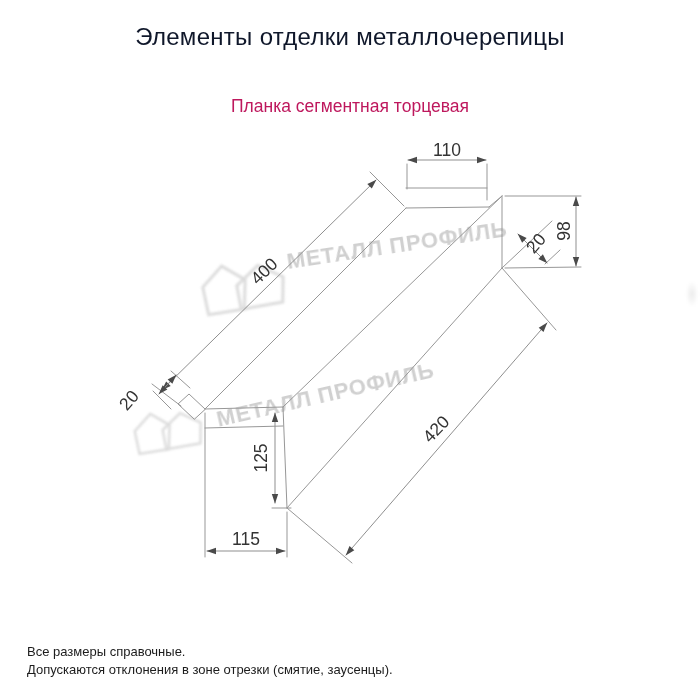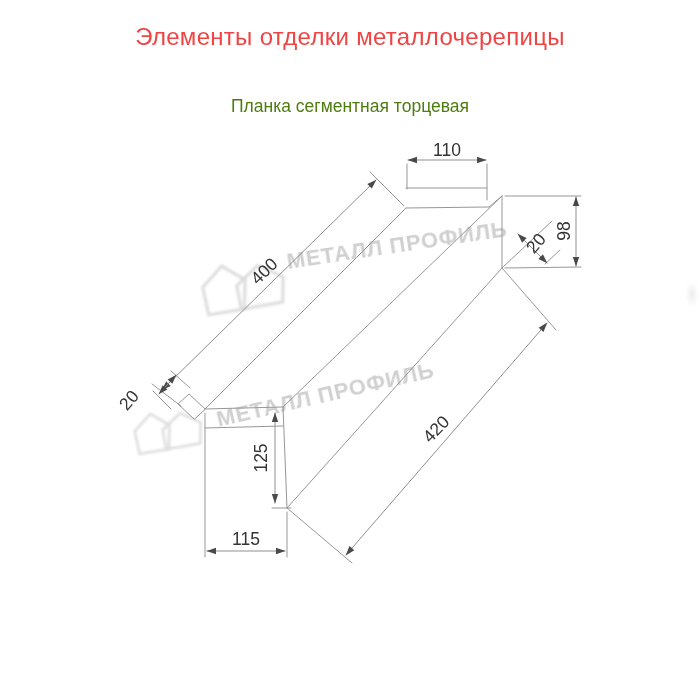--- a/index.html
+++ b/index.html
@@ -3,25 +3,25 @@
 <meta charset="utf-8">
 <style>
   html,body{margin:0;padding:0;}
   body{
     width:700px;height:700px;background:#ffffff;position:relative;overflow:hidden;
     font-family:"Liberation Sans", sans-serif;color:#2b2b2b;
   }
   .abs{position:absolute;}
   .page-title{
     left:0;right:0;top:22px;text-align:center;
-    font-size:24px;line-height:30px;color:#ef4444;letter-spacing:.3px;
+    font-size:24px;line-height:30px;color:#0f172a;letter-spacing:.3px;
   }
   .subtitle{
     left:0;right:0;top:96px;text-align:center;
-    font-size:17.5px;line-height:21px;color:#4d7c0f;
+    font-size:17.5px;line-height:21px;color:#be185d;
   }
   .notes{
     left:27px;top:643px;font-size:13px;line-height:17.5px;color:#1c1c1c;
   }
   svg.drawing{left:0;top:0;width:700px;height:700px;}
   svg.drawing line, svg.drawing path.edge{
     stroke:#979797;stroke-width:1;fill:none;
     stroke-linecap:round;
   }
   svg.drawing .dimline{stroke:#8f8f8f;}
@@ -125,13 +125,15 @@
     <text transform="translate(130,401) rotate(-49)" text-anchor="middle" dominant-baseline="middle">20</text>
     <text transform="translate(262,458) rotate(-90)" text-anchor="middle" dominant-baseline="middle">125</text>
     <text transform="translate(246,545)" text-anchor="middle">115</text>
     <text transform="translate(437,430) rotate(-46)" text-anchor="middle" dominant-baseline="middle">420</text>
   </g>
 </svg>
 
 <div class="abs edge-smudge"></div>
 
 <div class="abs notes">
+  <div>Все размеры справочные.</div>
+  <div>Допускаются отклонения в зоне отрезки (смятие, заусенцы).</div>
 </div>
 
 </body></html>

